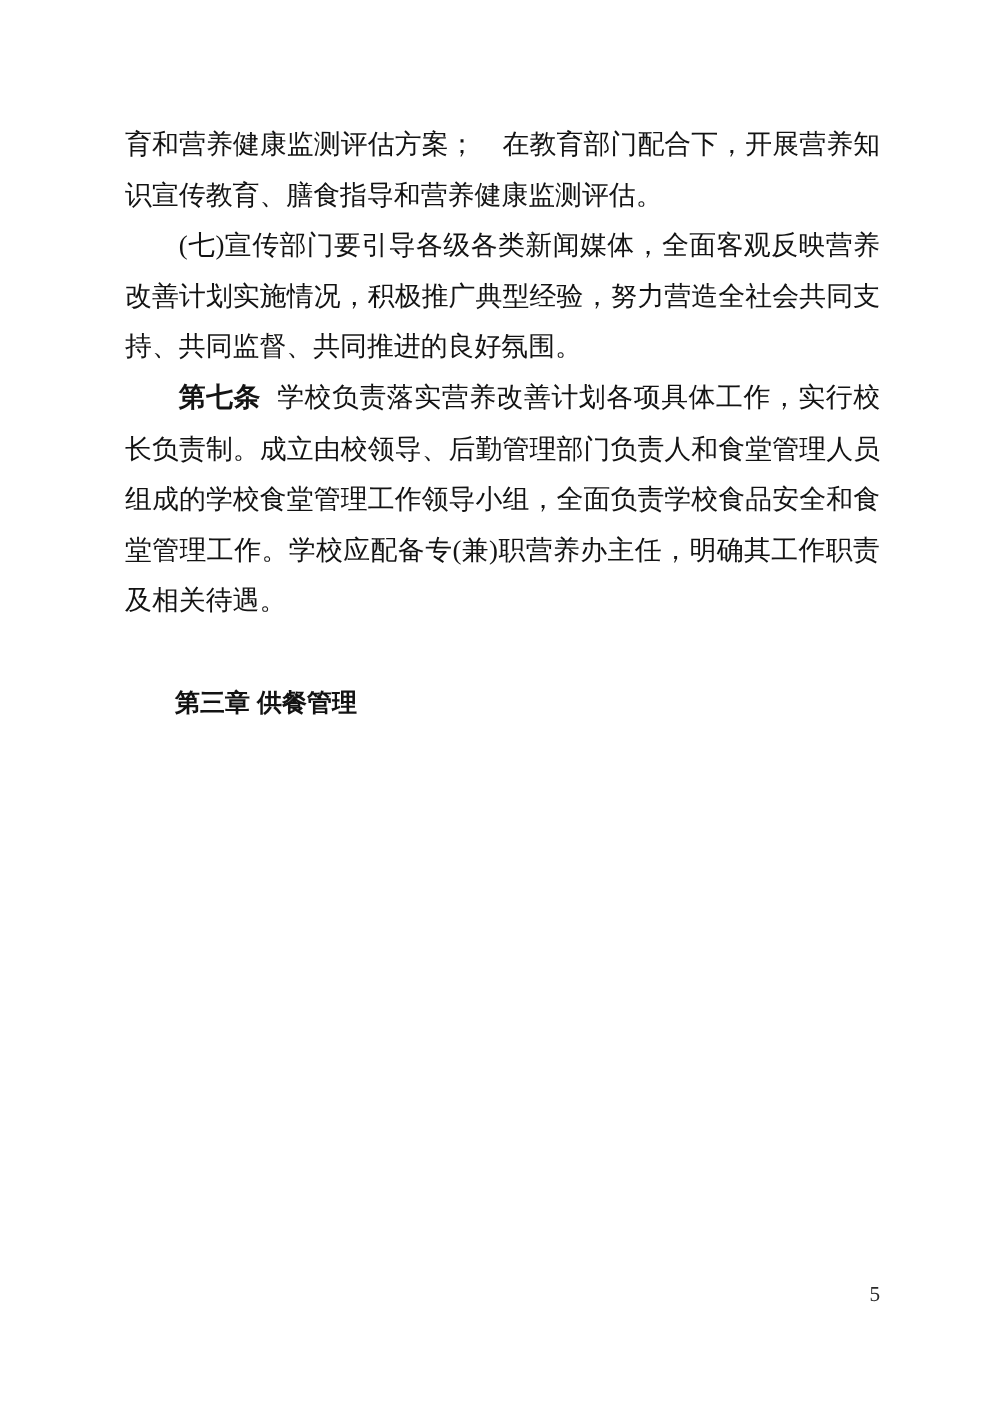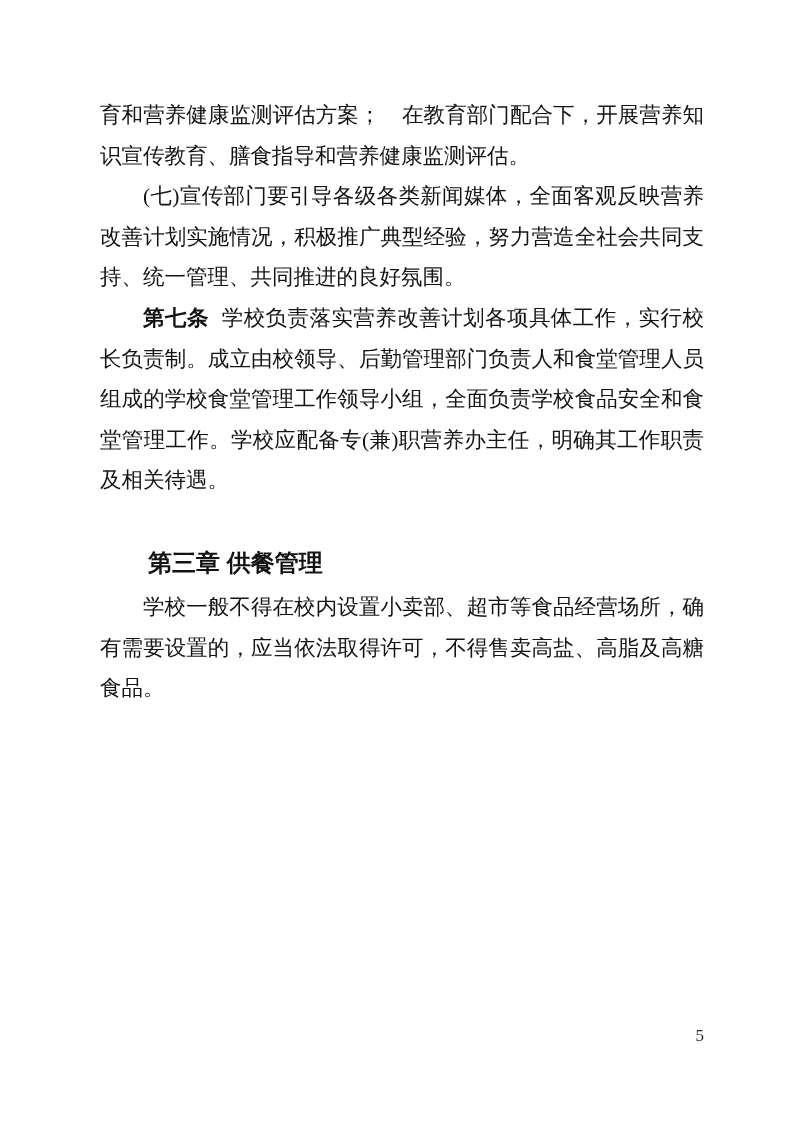--- a/index.html
+++ b/index.html
@@ -29,21 +29,21 @@
   }
   .para {
     margin: 0;
     padding: 0;
   }
   .para.indent {
     text-indent: 2em;
   }
   .heading {
     font-family: "Liberation Sans", "DejaVu Sans", sans-serif;
-    font-size: 24px;
+    font-size: 20px;
     line-height: 44px;
     font-weight: 700;
     margin: 40px 0 2px 0;
     text-indent: 2em;
     text-align: left;
   }
   .lead {
     font-family: "Liberation Sans", "DejaVu Sans", sans-serif;
     font-weight: 700;
     margin-right: 0.6em;
@@ -58,19 +58,18 @@
     font-size: 17px;
     color: #2a2a2a;
   }
 </style>
 </head>
 <body>
 
 <div class="page">
   <div class="content">
       <p class="para">育和营养健康监测评估方案；　在教育部门配合下，开展营养知识宣传教育、膳食指导和营养健康监测评估。</p>
-      <p class="para indent">(七)宣传部门要引导各级各类新闻媒体，全面客观反映营养改善计划实施情况，积极推广典型经验，努力营造全社会共同支持、统一管理、共同推进的良好氛围。</p>
+      <p class="para indent">(七)宣传部门要引导各级各类新闻媒体，全面客观反映营养改善计划实施情况，积极推广典型经验，努力营造全社会共同支持、共同监督、共同推进的良好氛围。</p>
       <p class="para indent"><span class="lead">第七条</span>学校负责落实营养改善计划各项具体工作，实行校长负责制。成立由校领导、后勤管理部门负责人和食堂管理人员组成的学校食堂管理工作领导小组，全面负责学校食品安全和食堂管理工作。学校应配备专(兼)职营养办主任，明确其工作职责及相关待遇。</p>
       <h2 class="heading">第三章 供餐管理</h2>
-      <p class="para indent">学校一般不得在校内设置小卖部、超市等食品经营场所，确有需要设置的，应当依法取得许可，不得售卖高盐、高脂及高糖食品。</p>
     </div>
   <div class="page-number">5</div>
 </div>
 
 </body></html>

